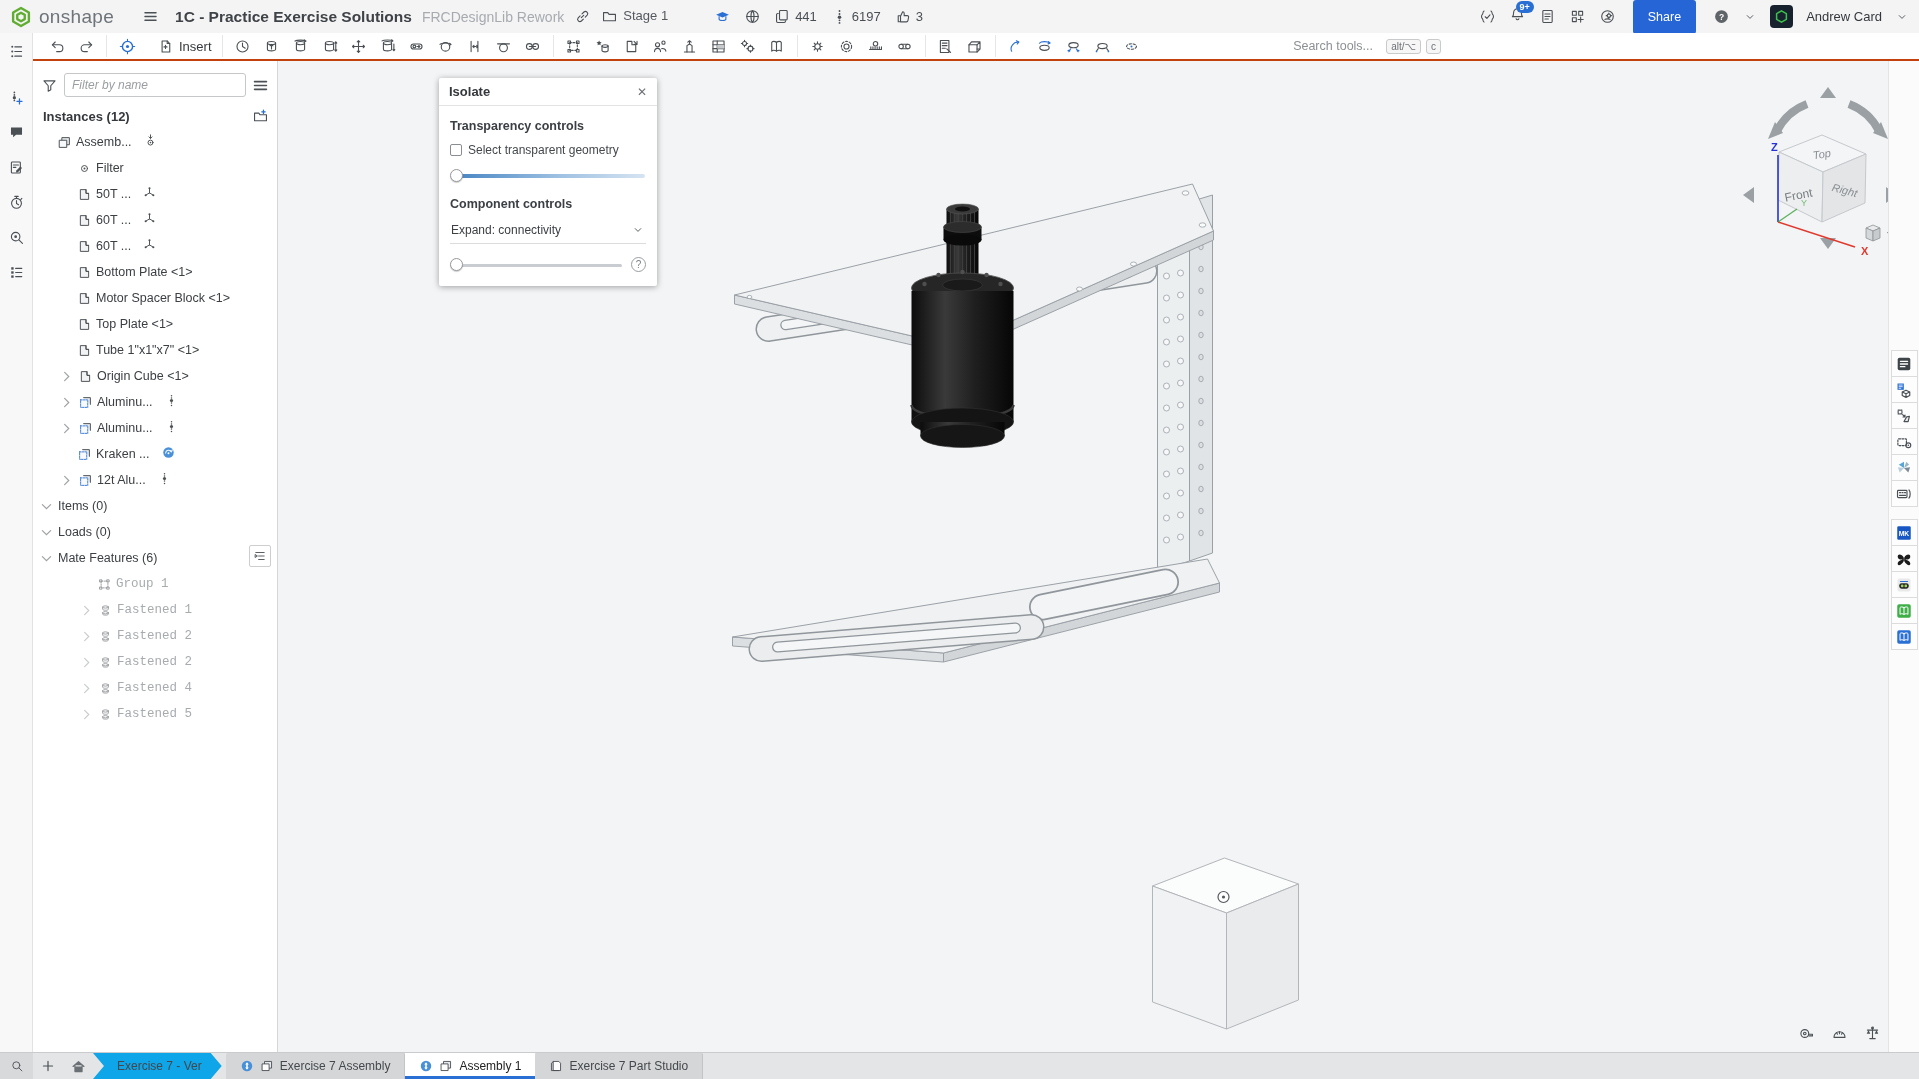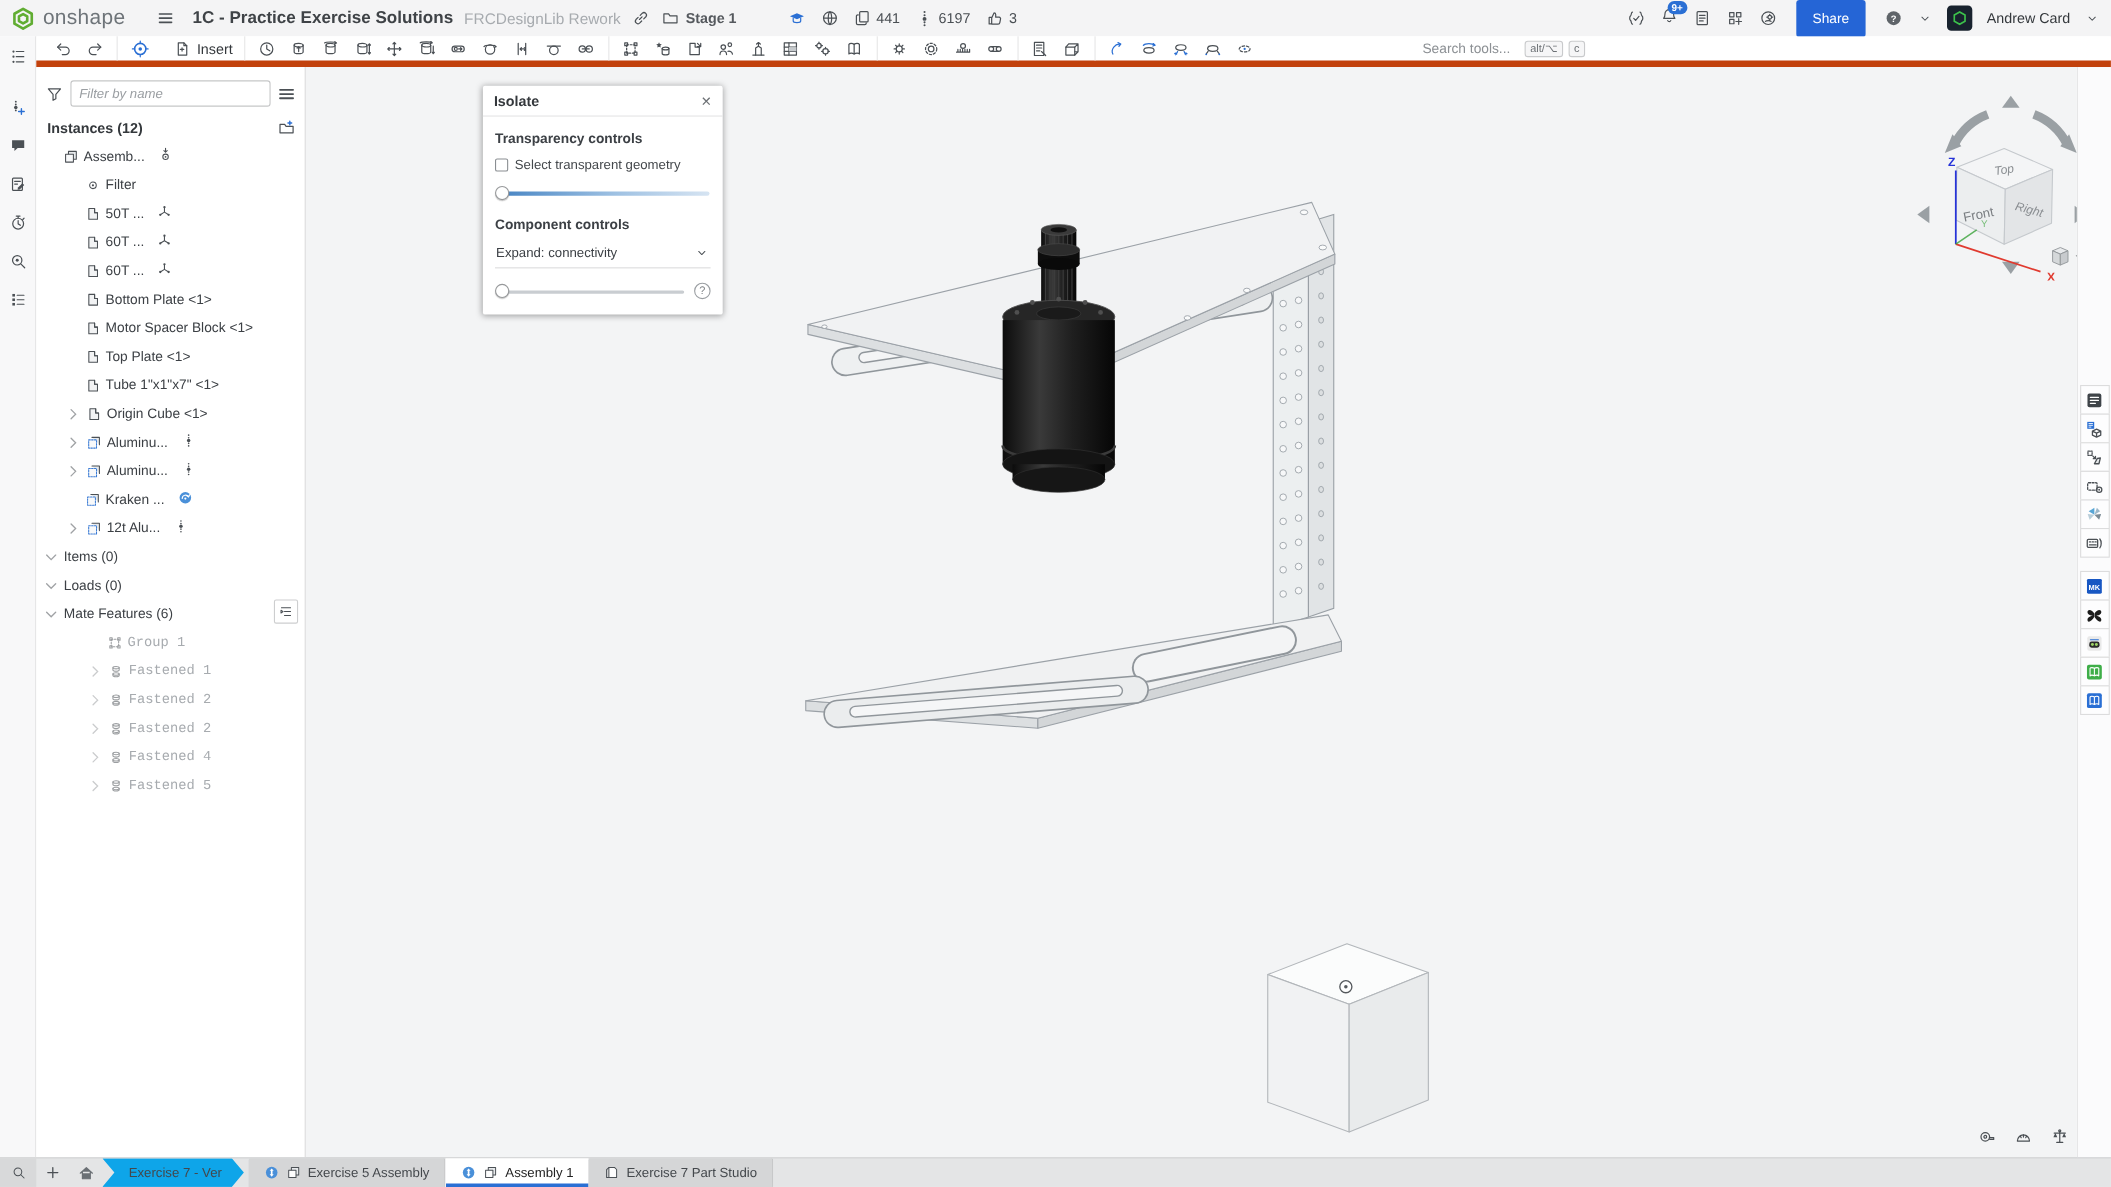--- a/index.html
+++ b/index.html
@@ -12,37 +12,37 @@
   button { background:none; border:none; cursor:pointer; font-family:inherit; }
 
   
   .topbar { height:33px; background:#f4f4f5; display:flex; align-items:center; padding:0 10px; gap:10px; }
   .logo { display:flex; align-items:center; gap:7px; }
   .logo svg { width:22px; height:22px; }
   .logo .word { font-size:19px; color:#6e7479; letter-spacing:.3px; }
   .menu-btn { margin-left:18px; }
   .doc-title { font-size:15.5px; font-weight:bold; color:#3f4347; margin-left:6px; white-space:nowrap; }
   .proj-label { font-size:14px; color:#a7abaf; white-space:nowrap; }
-  .crumb { display:flex; align-items:center; gap:5px; font-size:13px; color:#55595e;font-weight:bold; }
+  .crumb { display:flex; gap:5px; font-size:13px; color:#55595e; }
   .stats { display:flex; align-items:center; gap:13px; margin-left:36px; font-size:13px; color:#4a4f54; }
   .stat { display:flex; align-items:center; gap:4px; }
   .spacer { flex:1; }
   .hdr-right { display:flex; align-items:center; gap:13px; }
   .bell-wrap { position:relative; }
   .badge { position:absolute; top:-5px; right:-8px; background:var(--accent); color:#fff; font-size:9px;
            font-weight:bold; border-radius:7px; padding:1px 4px; line-height:10px; }
   .share-btn { background:var(--share); color:#fff; font-size:12.5px; border-radius:3px;
                height:34px; padding:0 15px; margin:0 4px; }
   .avatar { width:23px; height:23px; border-radius:4px; background:#18222e; display:flex;
             align-items:center; justify-content:center; }
   .avatar svg { width:15px; height:15px; }
   .user-name { font-size:13px; color:#34383c; }
 
   
-  .toolbar { height:28px; border-bottom:6px solid #c2410c; background:#fff; display:flex; align-items:center; padding-left:4px; }
+  .toolbar { height:28px; border-bottom:2px solid #c2410c; background:#fff; display:flex; align-items:center; padding-left:4px; }
   .tgroup { display:flex; align-items:center; gap:3px; padding:0 7px; border-right:1px solid #e6e6e7; height:22px; }
   .tgroup:last-of-type { border-right:none; }
   .tbtn { width:26px; height:24px; display:flex; align-items:center; justify-content:center; border-radius:2px; }
   .insert-btn { display:flex; align-items:center; gap:5px; font-size:13px; color:#34383c; padding:0 10px;
                 border-right:1px solid #e6e6e7; height:22px; }
   .tool-search { margin-left:auto; margin-right:478px; display:flex; align-items:center; gap:5px; }
   .tool-search input { border:none; outline:none; font-size:12.5px; color:#555; width:88px; background:transparent; }
   .tool-search input::placeholder { color:#8c9094; }
   .key-badge { font-size:10px; color:#6d7175; border:1px solid #c9cacc; background:#f6f6f7;
                border-radius:3px; padding:1px 4px; line-height:11px; }
@@ -1672,21 +1672,21 @@
             </svg>
           </span>
           <span class="ic">
             <svg viewBox="0 0 20 20">
               <g fill="none" stroke="#4b5055" stroke-width="1.3" stroke-linecap="round" stroke-linejoin="round">
                 <rect x="7" y="3.5" width="9.5" height="9.5" fill="#e7eaec"></rect>
                 <rect x="3.5" y="7" width="9.5" height="9.5" fill="#fdfdfd"></rect>
               </g>
             </svg>
           </span>
-          <span>Exercise 5 Assembly</span>
+          <span>Exercise 7 Assembly</span>
         </button>
         <button class="tab tab-active">
           <span class="ic">
             <svg viewBox="0 0 20 20">
               <g fill="none" stroke="#4b5055" stroke-width="1.3" stroke-linecap="round" stroke-linejoin="round">
                 <circle cx="10" cy="10" r="7.5" fill="#4a90d9" stroke="none"></circle>
                 <path d="M10 4.6l2.6 3.1h-1.5v4.6h1.5L10 15.4 7.4 12.3h1.5V7.7H7.4z" fill="#fff" stroke="none"></path>
               </g>
             </svg>
           </span>

